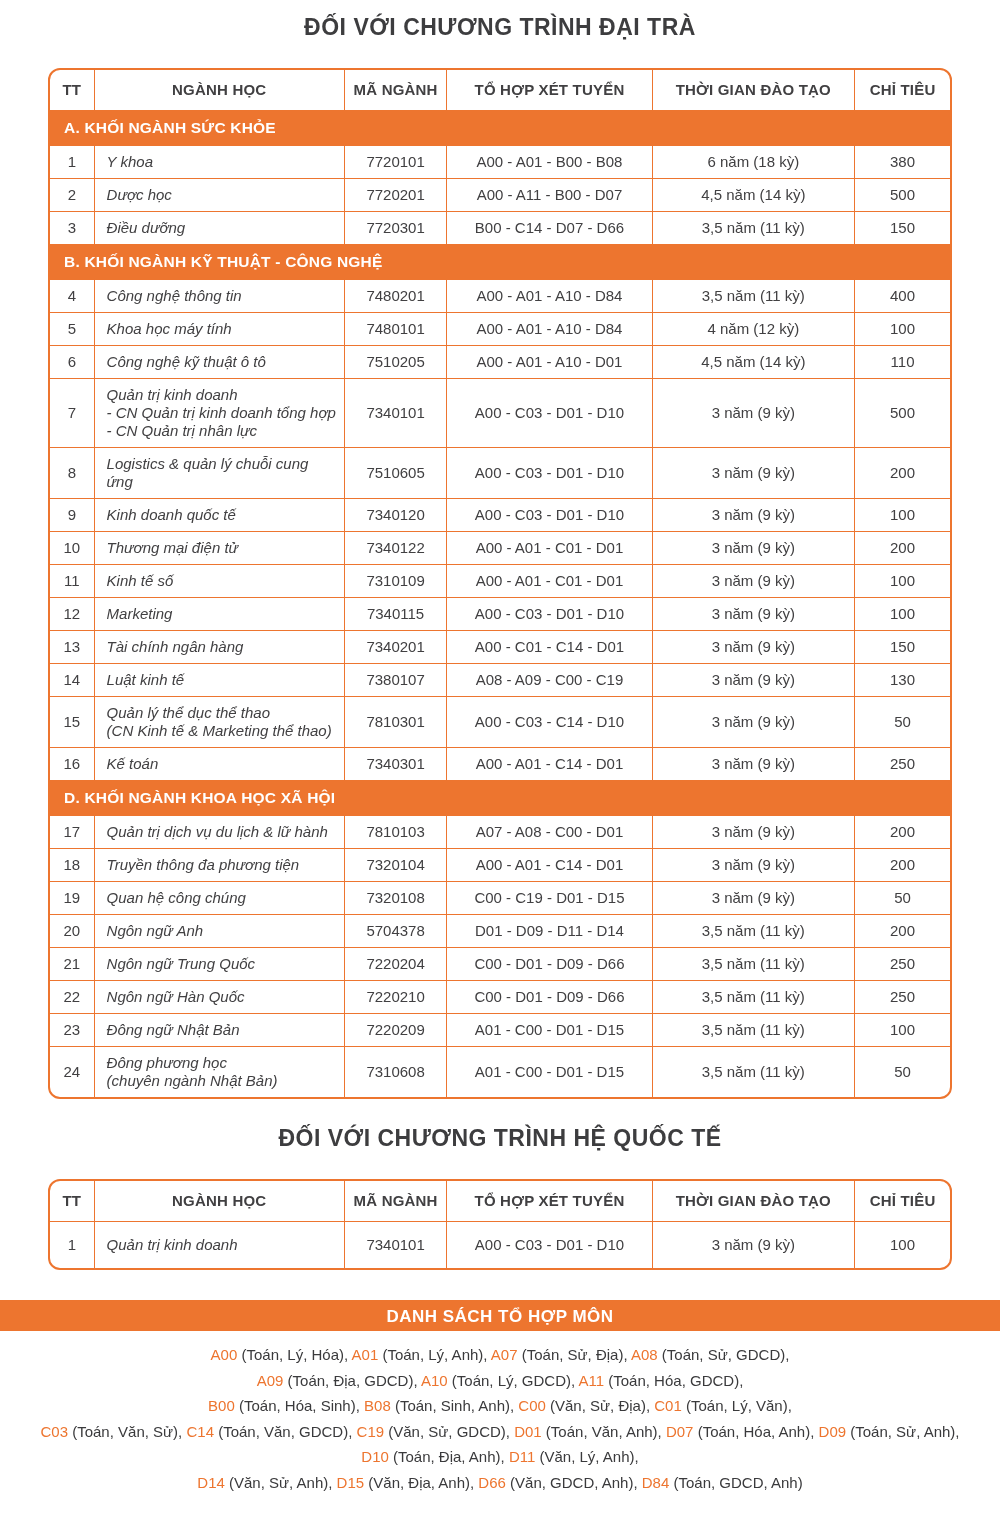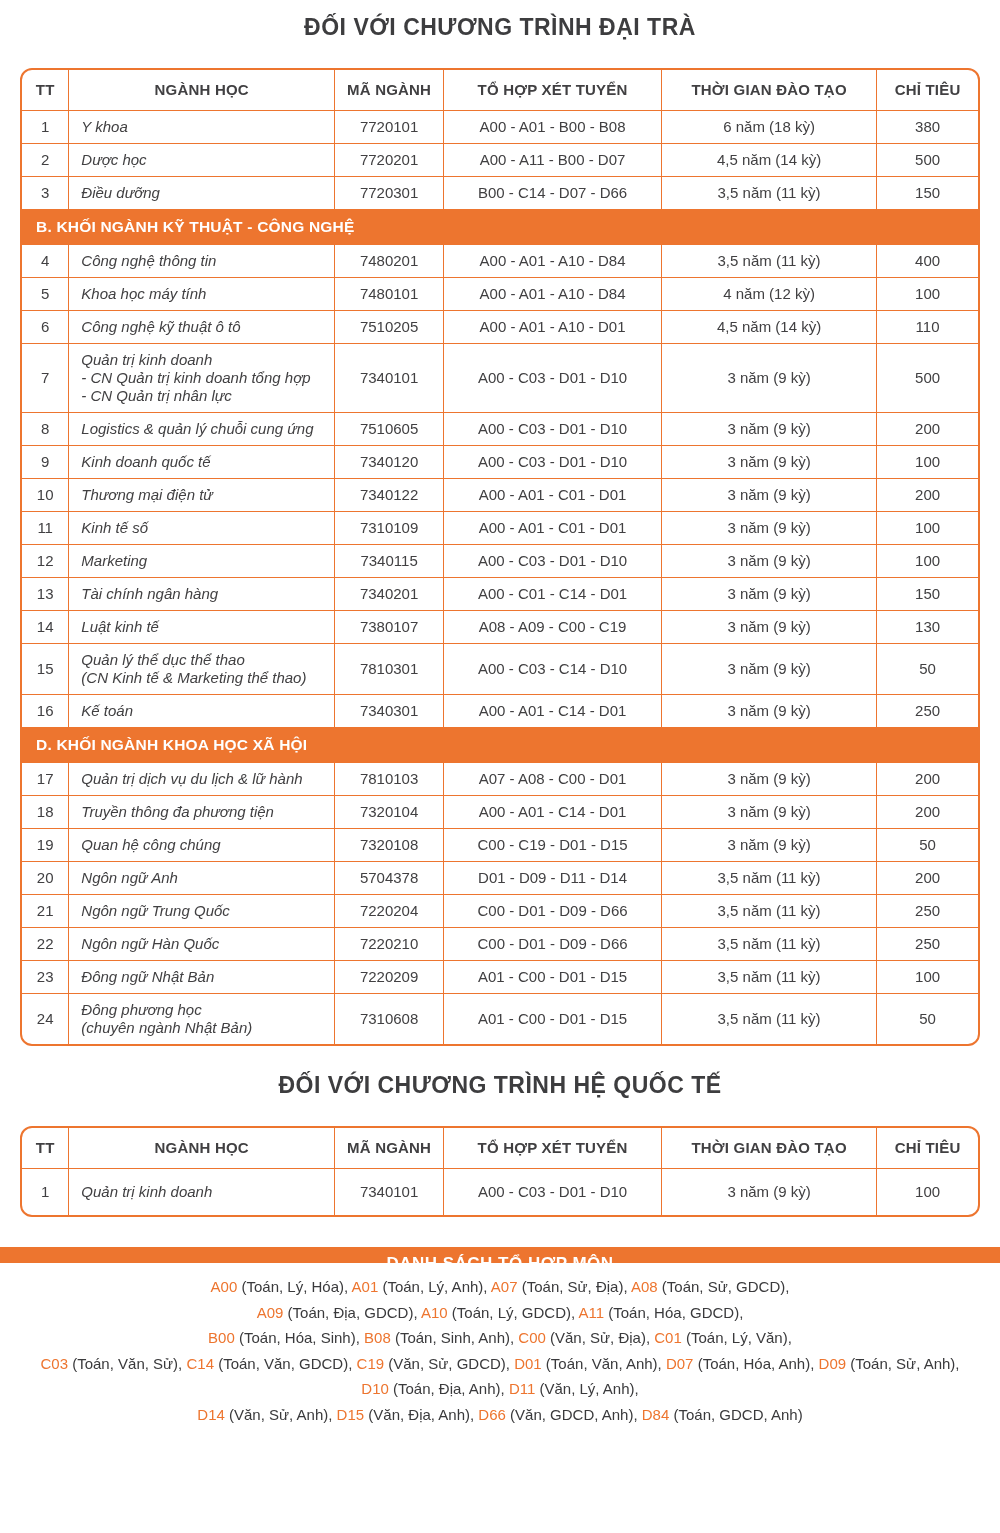--- a/index.html
+++ b/index.html
@@ -7,21 +7,21 @@
   body {
     width:1000px; height:1533px; overflow:hidden;
     background:#ffffff;
     font-family:"Liberation Sans", sans-serif;
     color:var(--dark);
   }
   .page-title {
     text-align:center; font-size:23px; font-weight:bold;
     letter-spacing:.5px; color:#3d3d3f; margin-top:14px;
   }
-  .content { margin:0 20px; }
+  .content { margin:0 48px; }
   .tbl-wrap {
     border:2px solid var(--orange); border-radius:12px;
     overflow:hidden; margin-top:27px; background:#fff;
   }
   table { width:100%; border-collapse:collapse; table-layout:fixed; }
   th, td {
     border-left:1px solid var(--orange);
     border-top:1px solid var(--orange);
     font-size:15px; line-height:18px; color:var(--dark);
     text-align:center; vertical-align:middle; padding:7px 6px;
@@ -32,21 +32,21 @@
   td.name { text-align:left; padding-left:12px; padding-right:8px;font-style:italic; }
   tr.band td {
     background:var(--orange); color:#fff; font-weight:bold;
     text-align:left; padding:8px 2px 8px 14px; font-size:15.5px;
     letter-spacing:.2px; border-left:none;
   }
   .intl td { padding-top:14px; padding-bottom:14px; }
   .banner {
     margin-top:30px; background:var(--orange); color:#fff;
     text-align:center; font-weight:bold; font-size:17px;
-    letter-spacing:.5px; padding:7px 0; height:16px;
+    letter-spacing:.5px; padding:7px 0; height:31px;
   }
   .combos { margin-top:11px; text-align:center; }
   .combo-line { font-size:15px; line-height:25.5px; color:#3a3a3c; }
   .combo-line .code { color:var(--orange); }
 </style>
 </head>
 <body>
 
 <h1 class="page-title">ĐỐI VỚI CHƯƠNG TRÌNH ĐẠI TRÀ</h1>
 
@@ -65,20 +65,23 @@
           <tr>
             <th>TT</th>
             <th>NGÀNH HỌC</th>
             <th>MÃ NGÀNH</th>
             <th>TỔ HỢP XÉT TUYỂN</th>
             <th>THỜI GIAN ĐÀO TẠO</th>
             <th>CHỈ TIÊU</th>
           </tr>
         </thead>
         <tbody>
+          <tr class="band">
+            <td colspan="6">A. KHỐI NGÀNH SỨC KHỎE</td>
+          </tr>
           <tr>
             <td>1</td>
             <td class="name">
               <div>Y khoa</div>
             </td>
             <td>7720101</td>
             <td>A00 - A01 - B00 - B08</td>
             <td>6 năm (18 kỳ)</td>
             <td>380</td>
           </tr>

